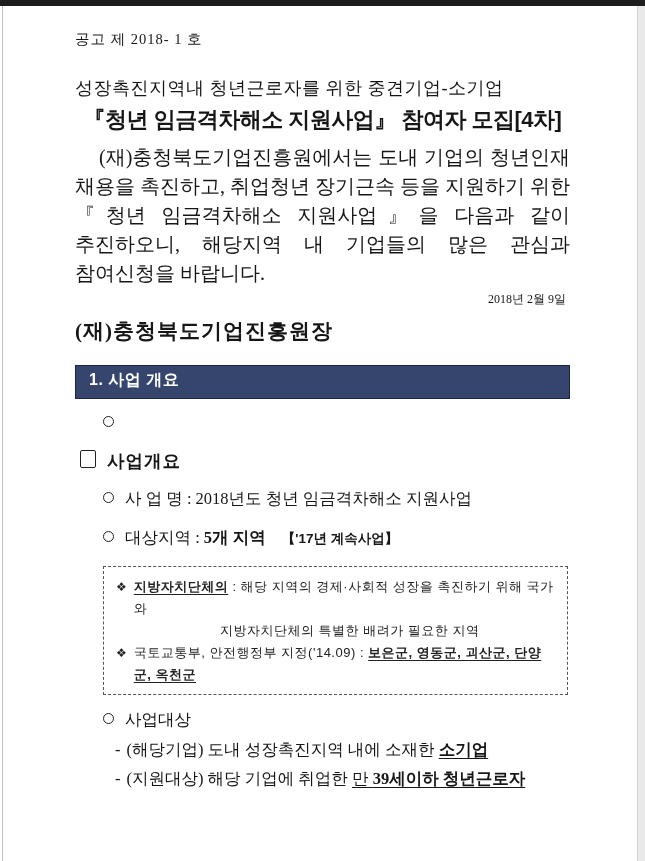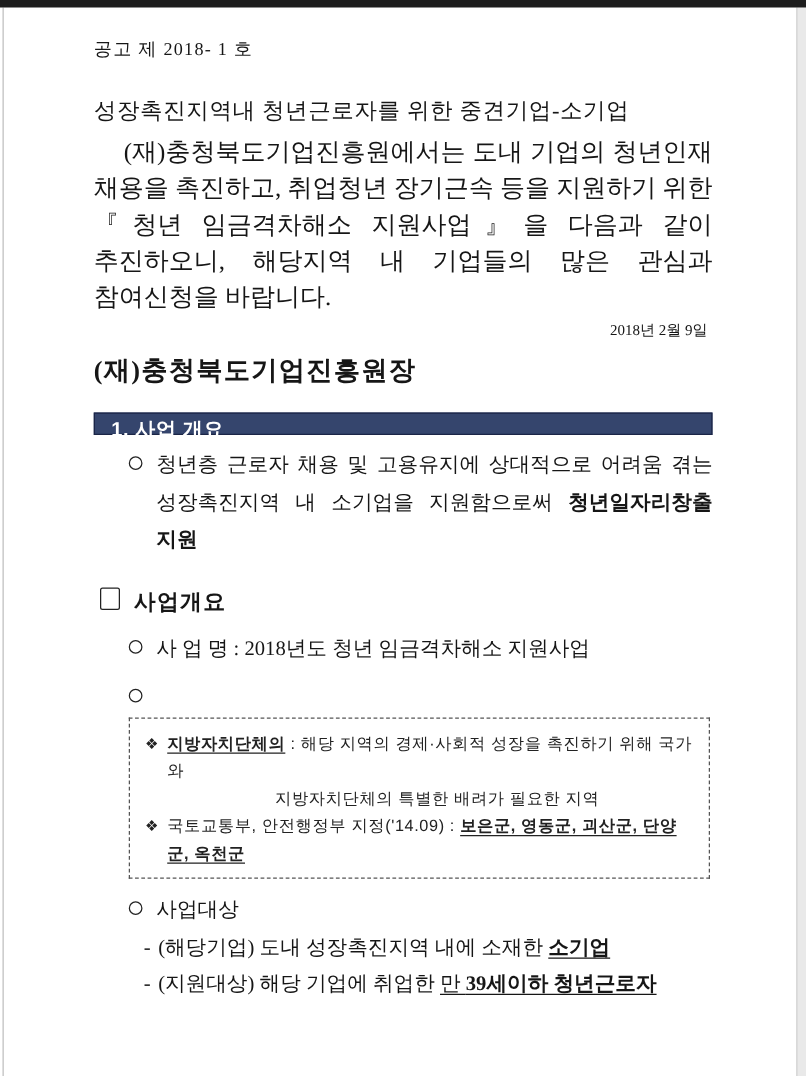--- a/index.html
+++ b/index.html
@@ -21,21 +21,21 @@
     margin-top:5px; text-align:center; font-size:22px; font-weight:bold;
     font-family:"Liberation Sans","DejaVu Sans",sans-serif; letter-spacing:-0.5px; white-space:nowrap;
   }
 
   .intro { margin-top:8px; font-size:20px; line-height:29px; text-align:justify; text-indent:1.2em; word-break:keep-all; }
 
   .date-line { margin-top:3px; text-align:right; font-size:12px; padding-right:4px; }
   .signature { margin-top:9px; font-size:21px; font-weight:bold; letter-spacing:1px; }
 
   .section-header {
-    margin-top:20px; height:18px; background:#35456d; border:1px solid #1b2547;
+    margin-top:20px; height:34px; background:#35456d; border:1px solid #1b2547;
     color:#ffffff; font-family:"Liberation Sans","DejaVu Sans",sans-serif;
     font-weight:bold; font-size:16px; line-height:28px; padding-left:13px; letter-spacing:0.5px;
   }
 
   .row { display:flex; align-items:flex-start; }
   .head-row { margin-top:22px; padding-left:5px; font-size:17.5px; font-weight:bold; letter-spacing:1px; }
   .head-row .sq {
     flex:0 0 auto; width:16px; height:18px; border:1.8px solid #222; border-radius:2px;
     margin-right:11px; margin-top:1px; background:#fff;
   }
@@ -70,48 +70,49 @@
 
 <div class="top-bar"></div>
 <div class="scroll-strip"></div>
 <div class="page-edge-left"></div>
 
 <div class="page">
 
   <div class="doc-number">공고 제 2018- 1 호</div>
 
   <div class="title1">성장촉진지역내 청년근로자를 위한 중견기업-소기업</div>
+  <div class="title2">『청년 임금격차해소 지원사업』 참여자 모집[4차]</div>
 
   <p class="intro">(재)충청북도기업진흥원에서는 도내 기업의 청년인재 채용을 촉진하고, 취업청년 장기근속 등을 지원하기 위한 『청년 임금격차해소 지원사업』을 다음과 같이 추진하오니, 해당지역 내 기업들의 많은 관심과 참여신청을 바랍니다.</p>
 
   <div class="date-line">2018년 2월 9일</div>
   <div class="signature">(재)충청북도기업진흥원장</div>
 
   <div class="section-header">
     <span>1. 사업 개요</span>
   </div>
 
 
   <div class="row circ-row">
     <span class="circ"></span>
-    <div class="itext"><span>청년층 근로자 채용 및 고용유지에 상대적으로 어려움 겪는 성장촉진지역 내 소기업을 지원함으로써 </span><span class="seg-b">청년일자리창출 지원</span></div>
   </div>
 
   <div class="row head-row">
     <span class="sq"></span>
     <span>사업개요</span>
   </div>
 
   <div class="row circ-row" style="margin-top:11px">
     <span class="circ"></span>
     <div class="itext"><span>사 업 명 : 2018년도 청년 임금격차해소 지원사업</span></div>
   </div>
 
   <div class="row circ-row">
     <span class="circ"></span>
+    <div class="itext"><span>대상지역 : </span><span class="seg-b">5개 지역</span><span class="seg-b seg-sans seg-small seg-ml">【'17년 계속사업】</span></div>
   </div>
 
   <div class="note-box">
     <div class="box-line">
       <span class="diamond">❖</span>
       <div class="box-text"><span class="seg-b seg-u">지방자치단체의</span><span> : 해당 지역의 경제·사회적 성장을 촉진하기 위해 국가와</span></div>
     </div>
     <div class="box-line cont2">
       <div class="box-text"><span>지방자치단체의 특별한 배려가 필요한 지역</span></div>
     </div>

